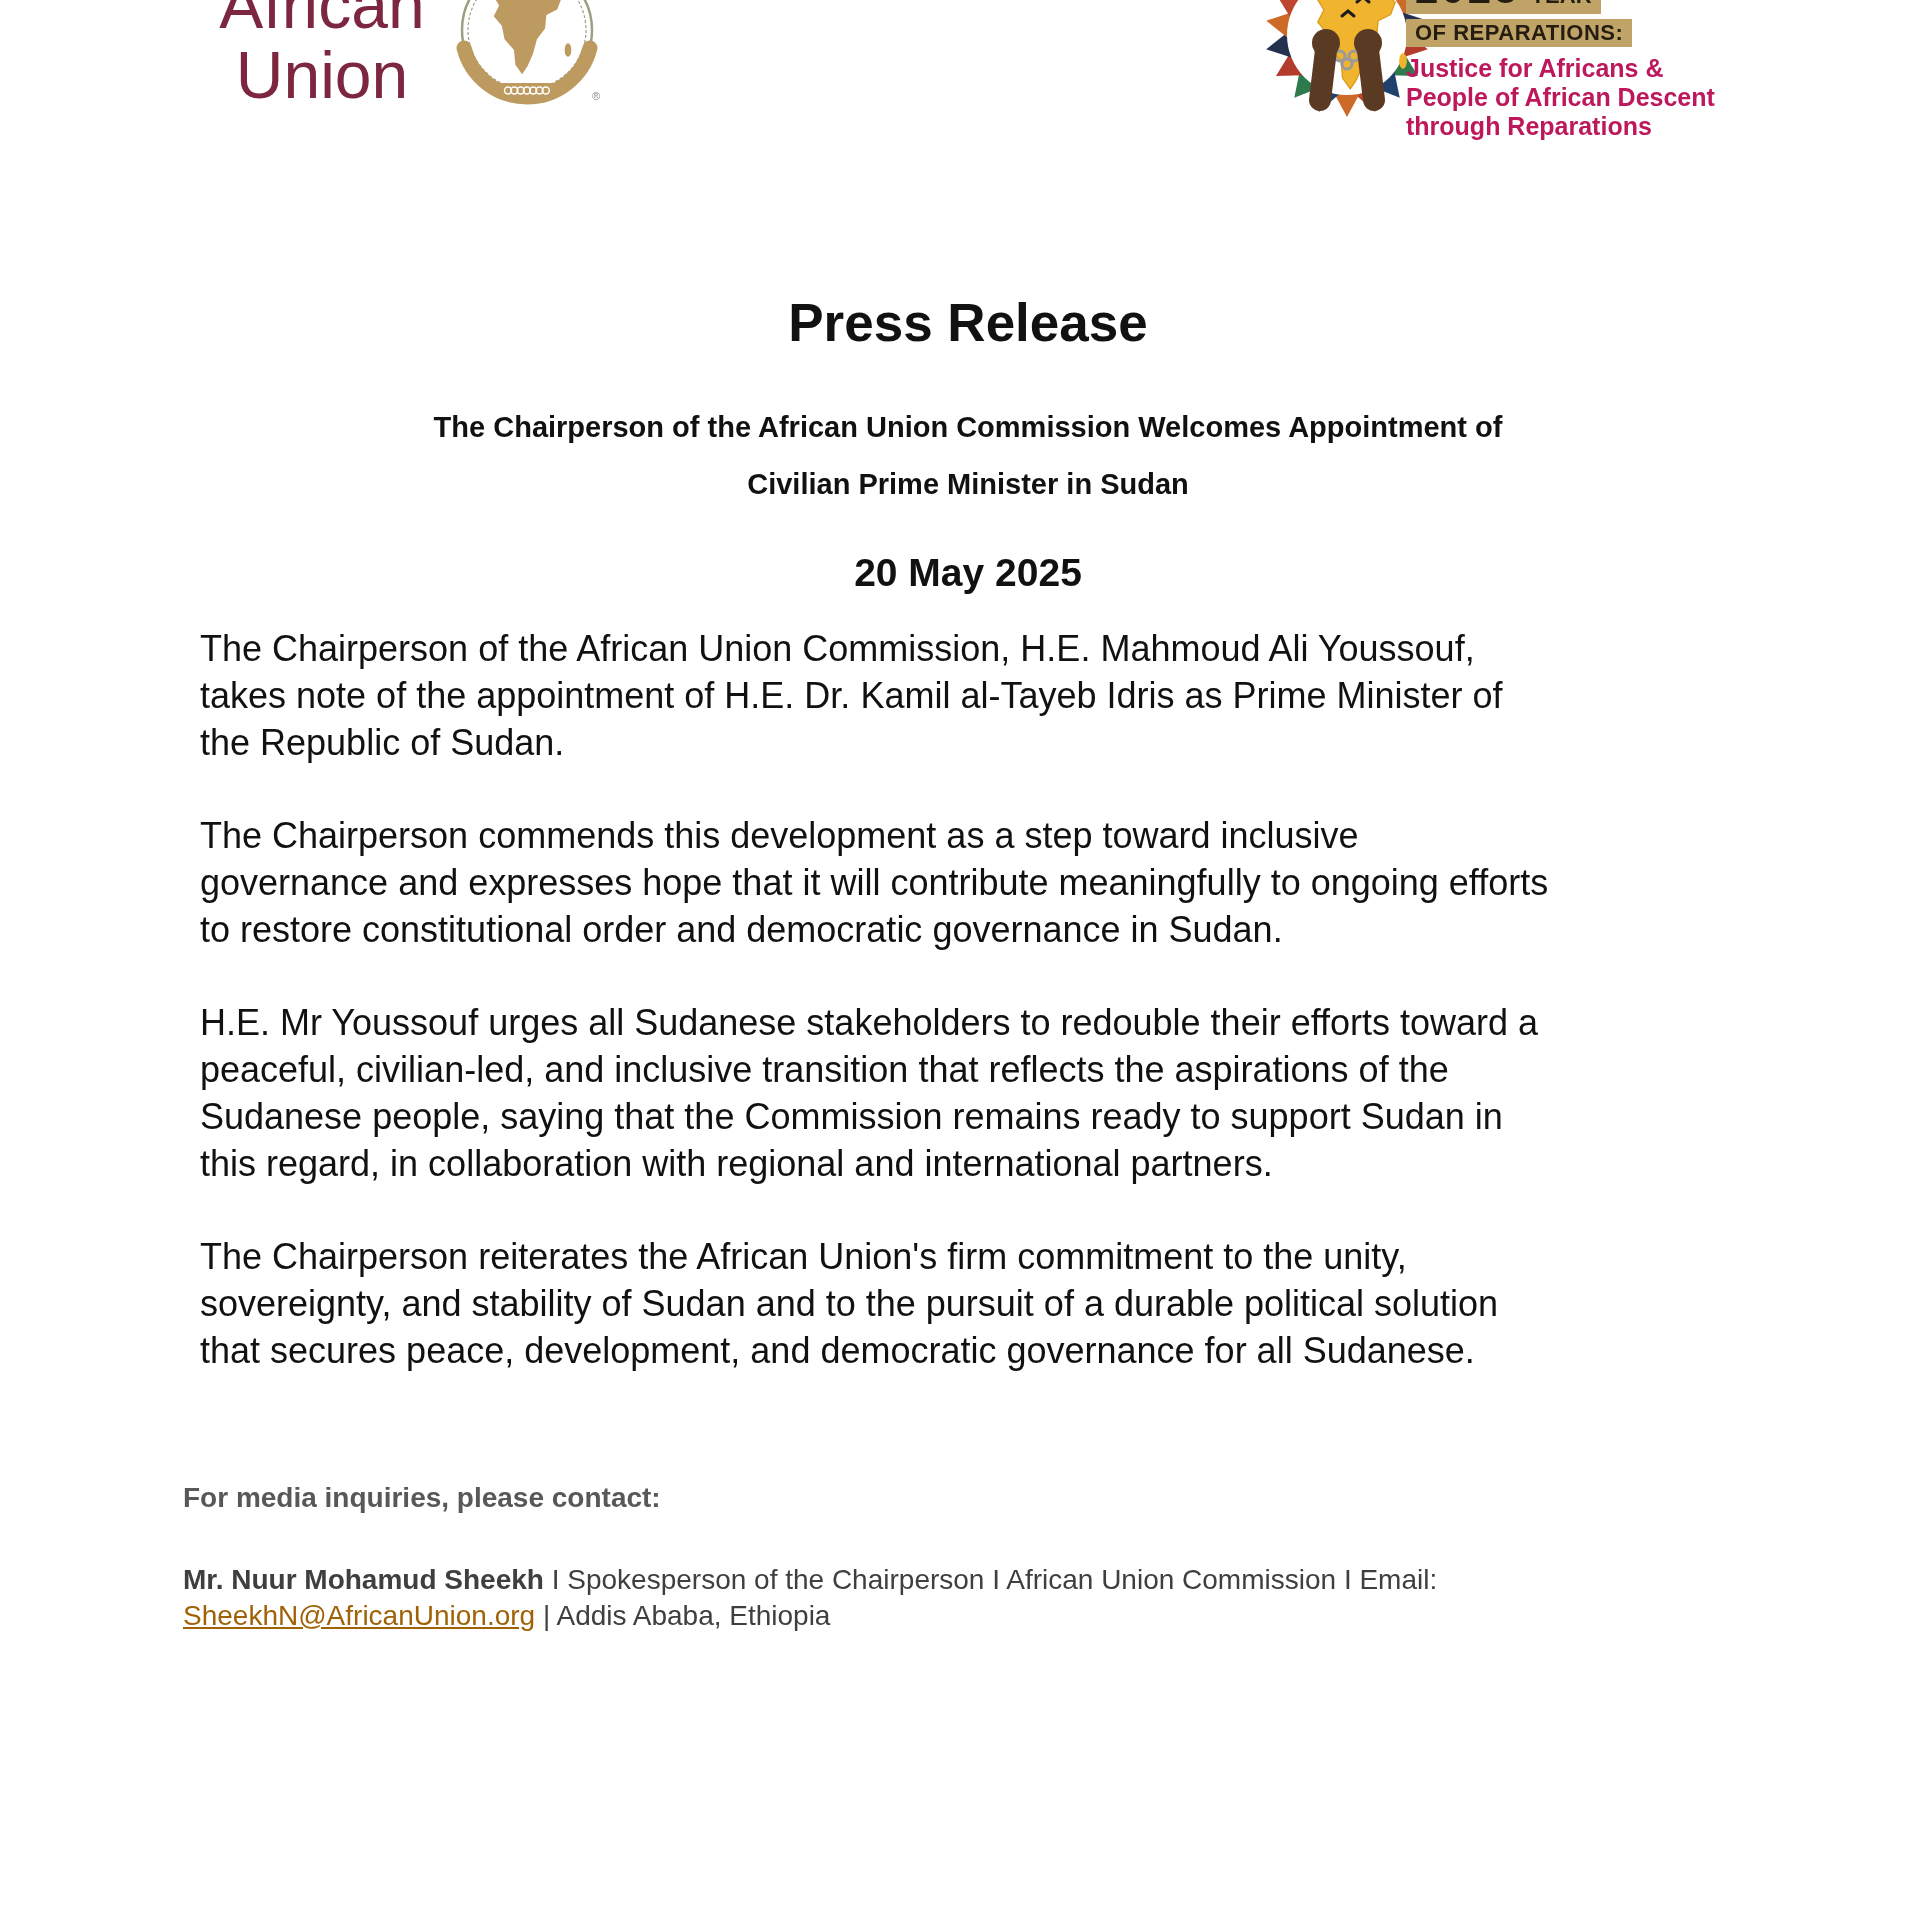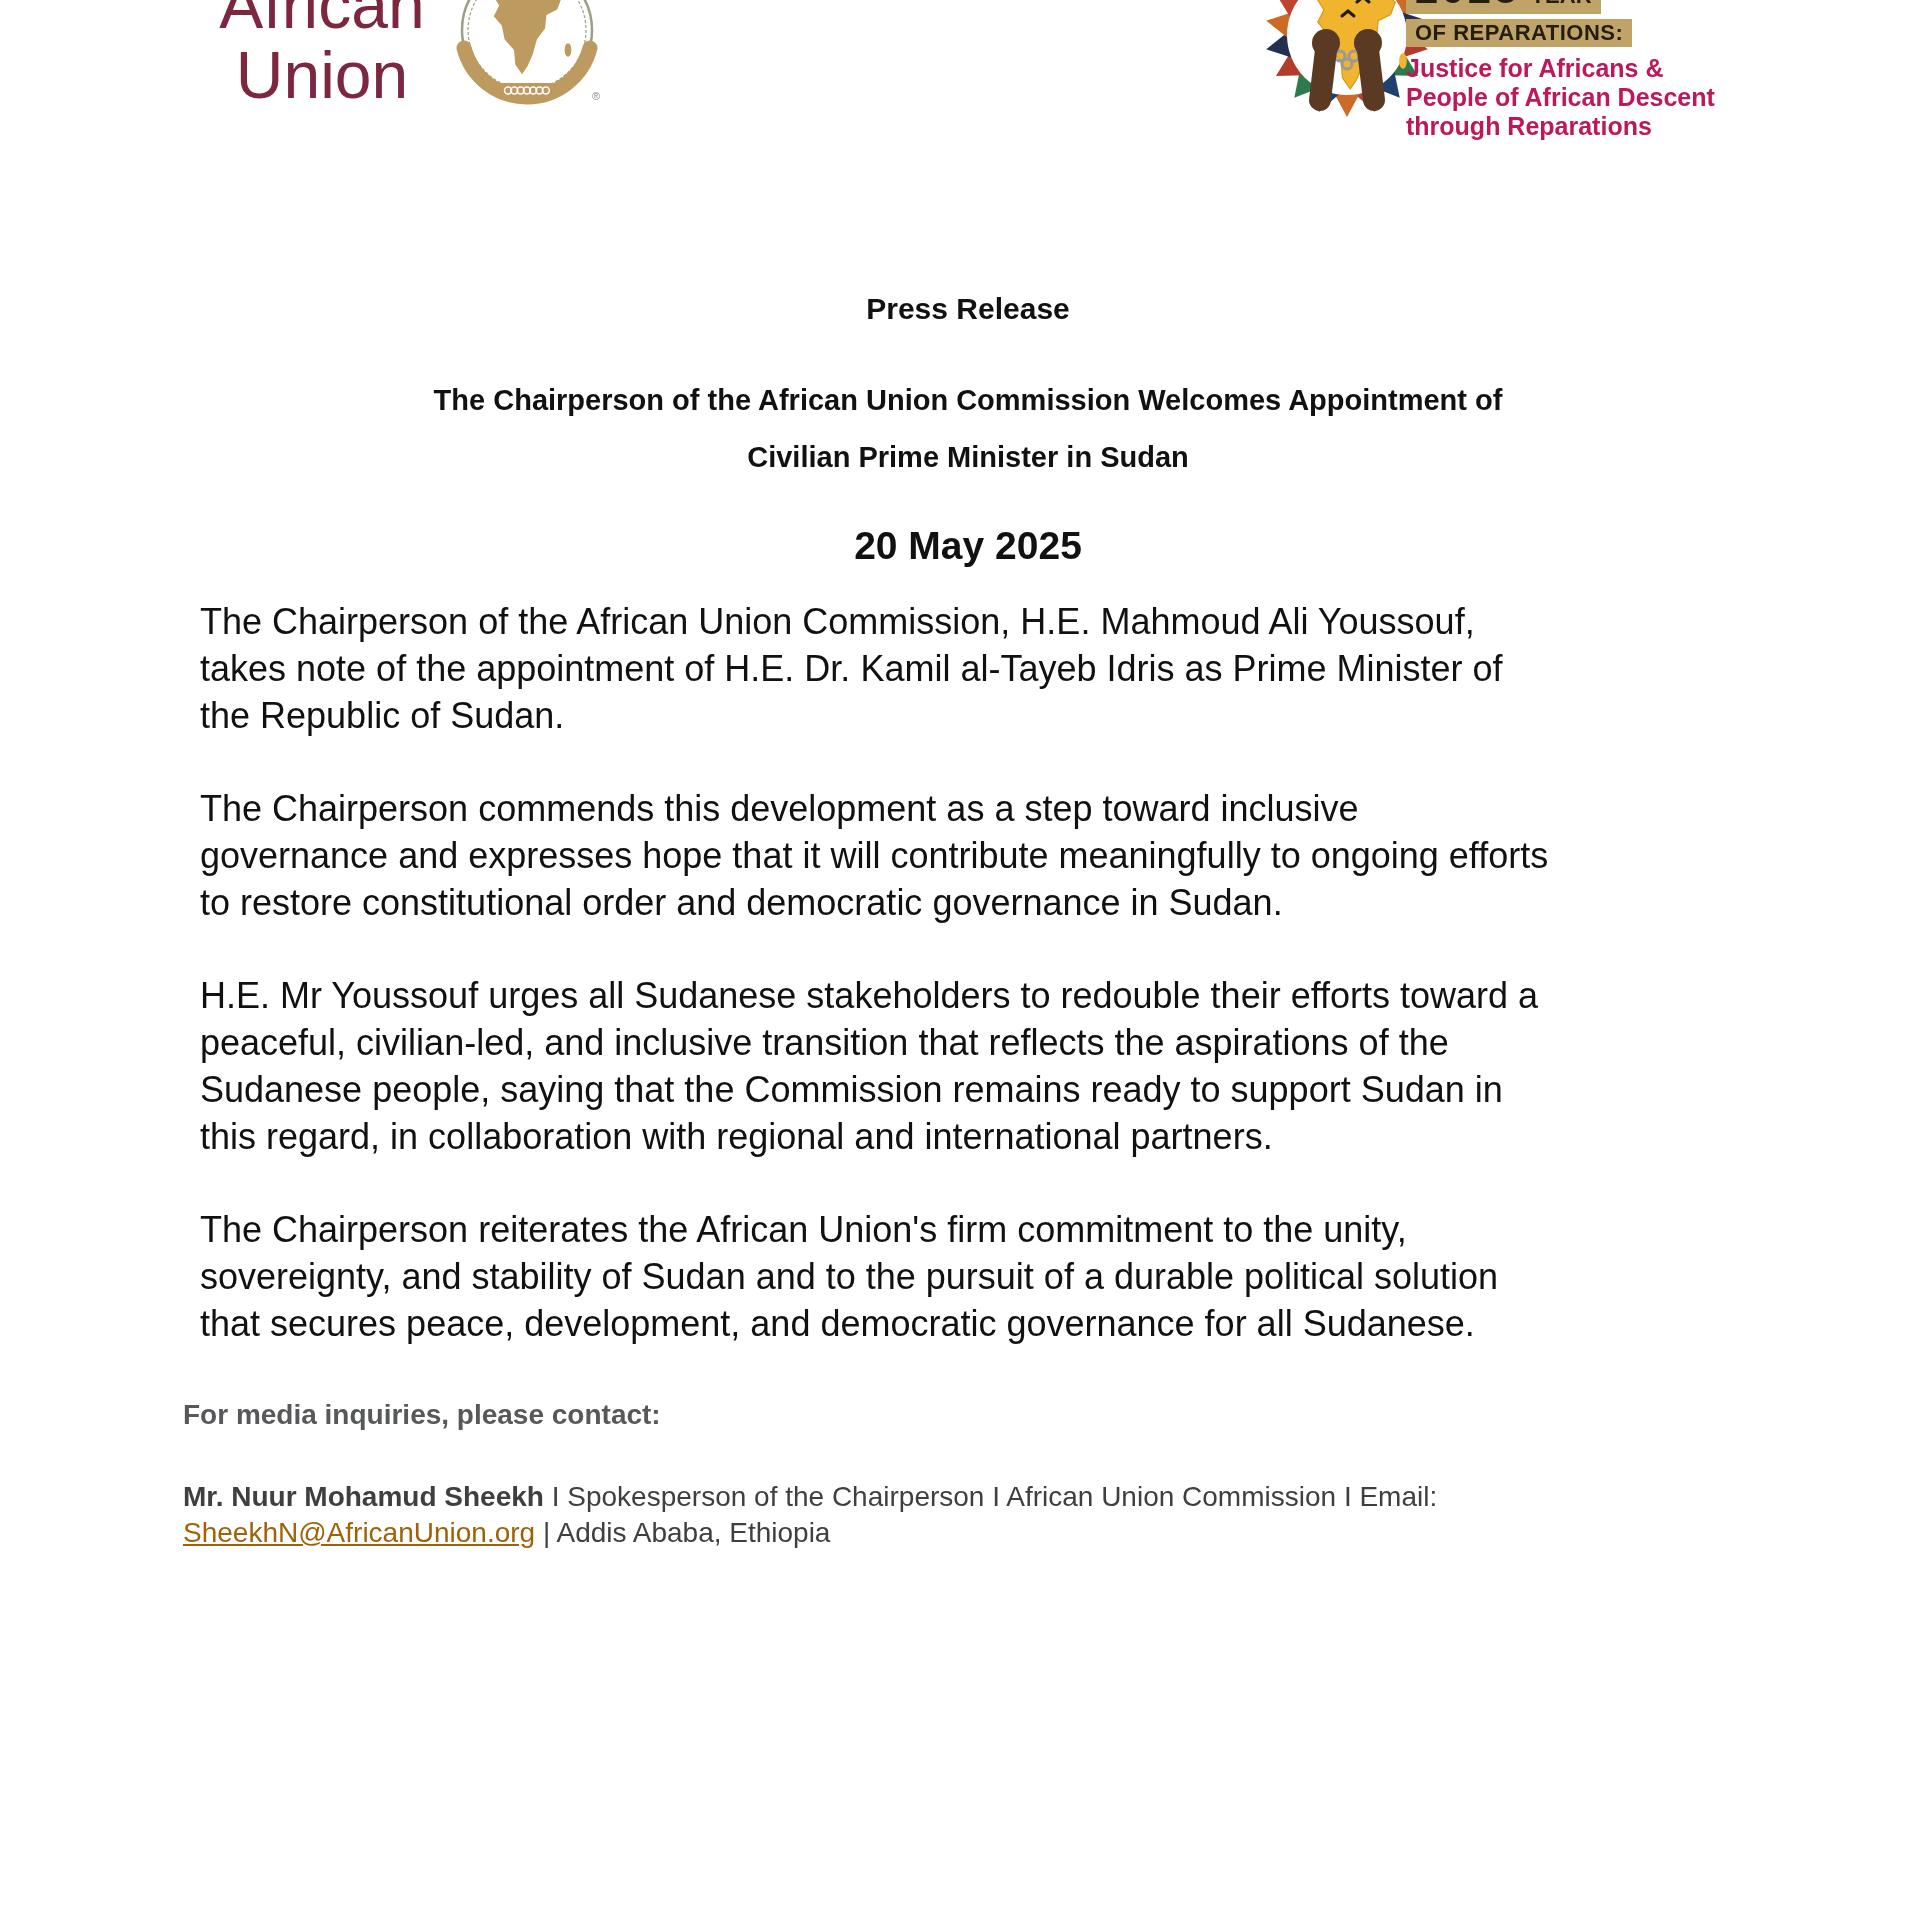--- a/index.html
+++ b/index.html
@@ -41,40 +41,40 @@
     font-size: 25px; line-height: 29px;
     font-weight: bold; color: #be185d;
   }
 
   
   .content {
     position: absolute; left: 183px; top: 292px; width: 1570px;
     color: #111111;
   }
   .kicker {
-    font-size: 30px; font-weight: bold; text-align: center;
+    font-size: 53px; font-weight: bold; text-align: center;
     margin: 0 0 46px 0;
   }
   .title {
     font-size: 29px; font-weight: bold; text-align: center;
     line-height: 57px; margin: 0 0 38px 0;
     white-space: pre-line;
   }
   .date {
     font-size: 39px; font-weight: bold; text-align: center; margin: 0;
   }
   .paragraphs p {
     font-size: 36px; line-height: 47px;
     margin: 46px 0 0 17px;
     white-space: pre-line;
   }
   .paragraphs p:first-child { margin-top: 30px; }
 
   .media-label {
-    margin-top: 52px;
+    margin-top: 108px;
     font-size: 28px; font-weight: bold; color: #57585a;
   }
   .contact {
     margin-top: 48px;
     font-size: 28px; line-height: 36px; color: #3f3f41;
   }
   .contact-name { font-weight: bold; }
   .email-link { color: #a16207; text-decoration: underline; cursor: pointer; }
 </style>
 </head>

